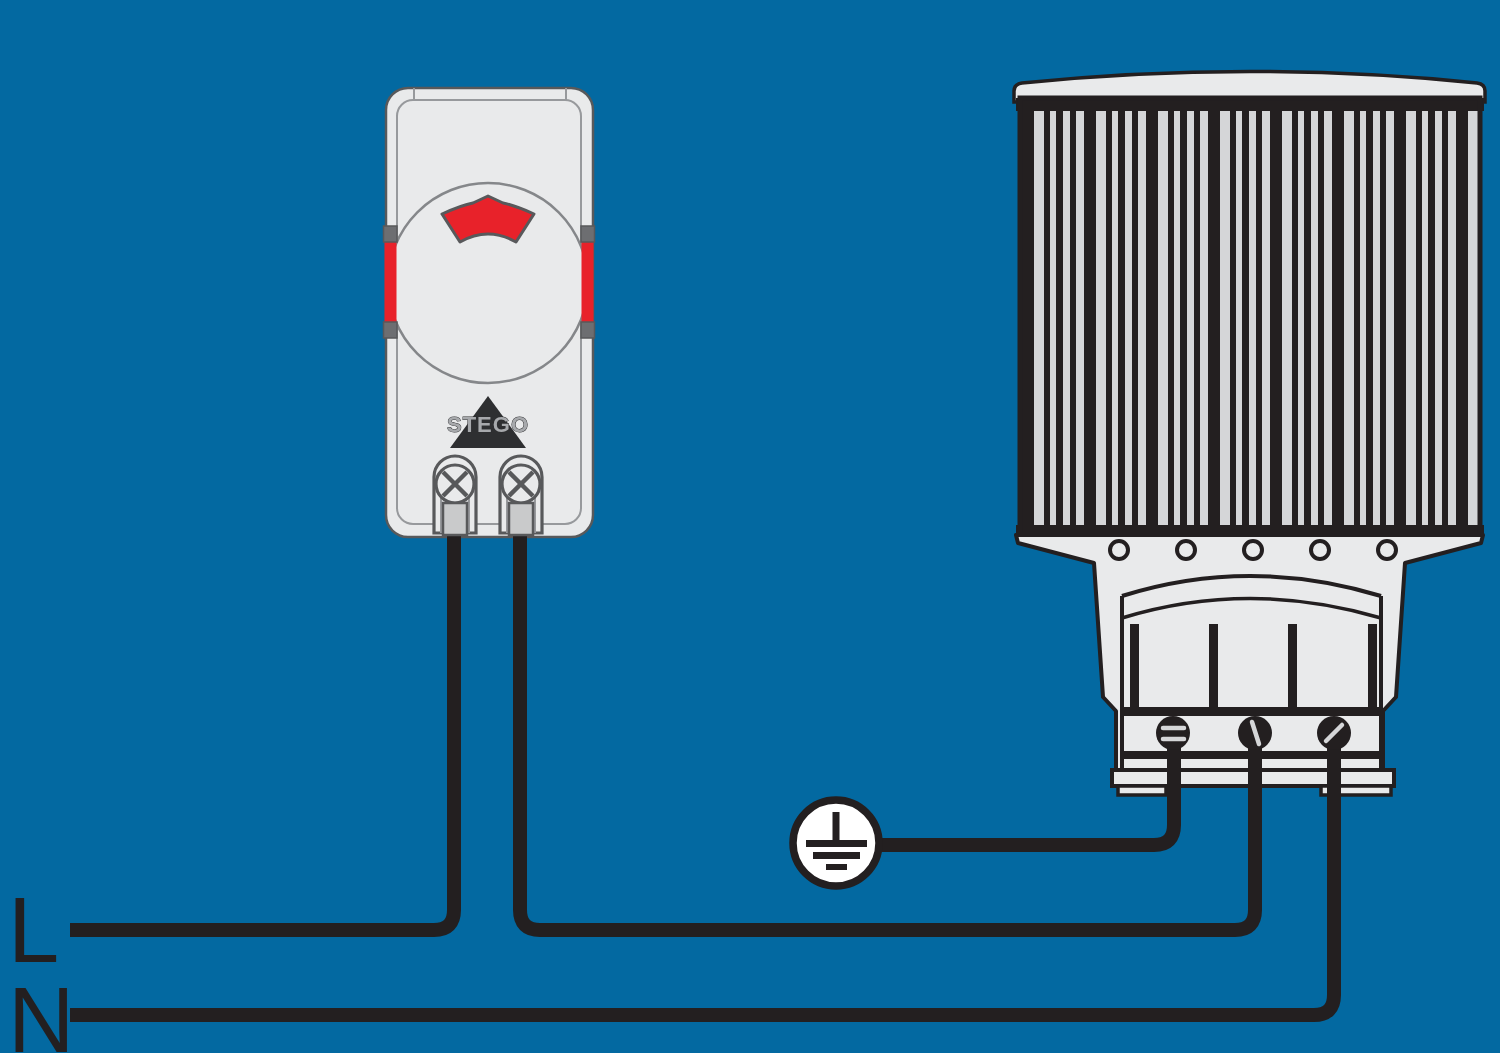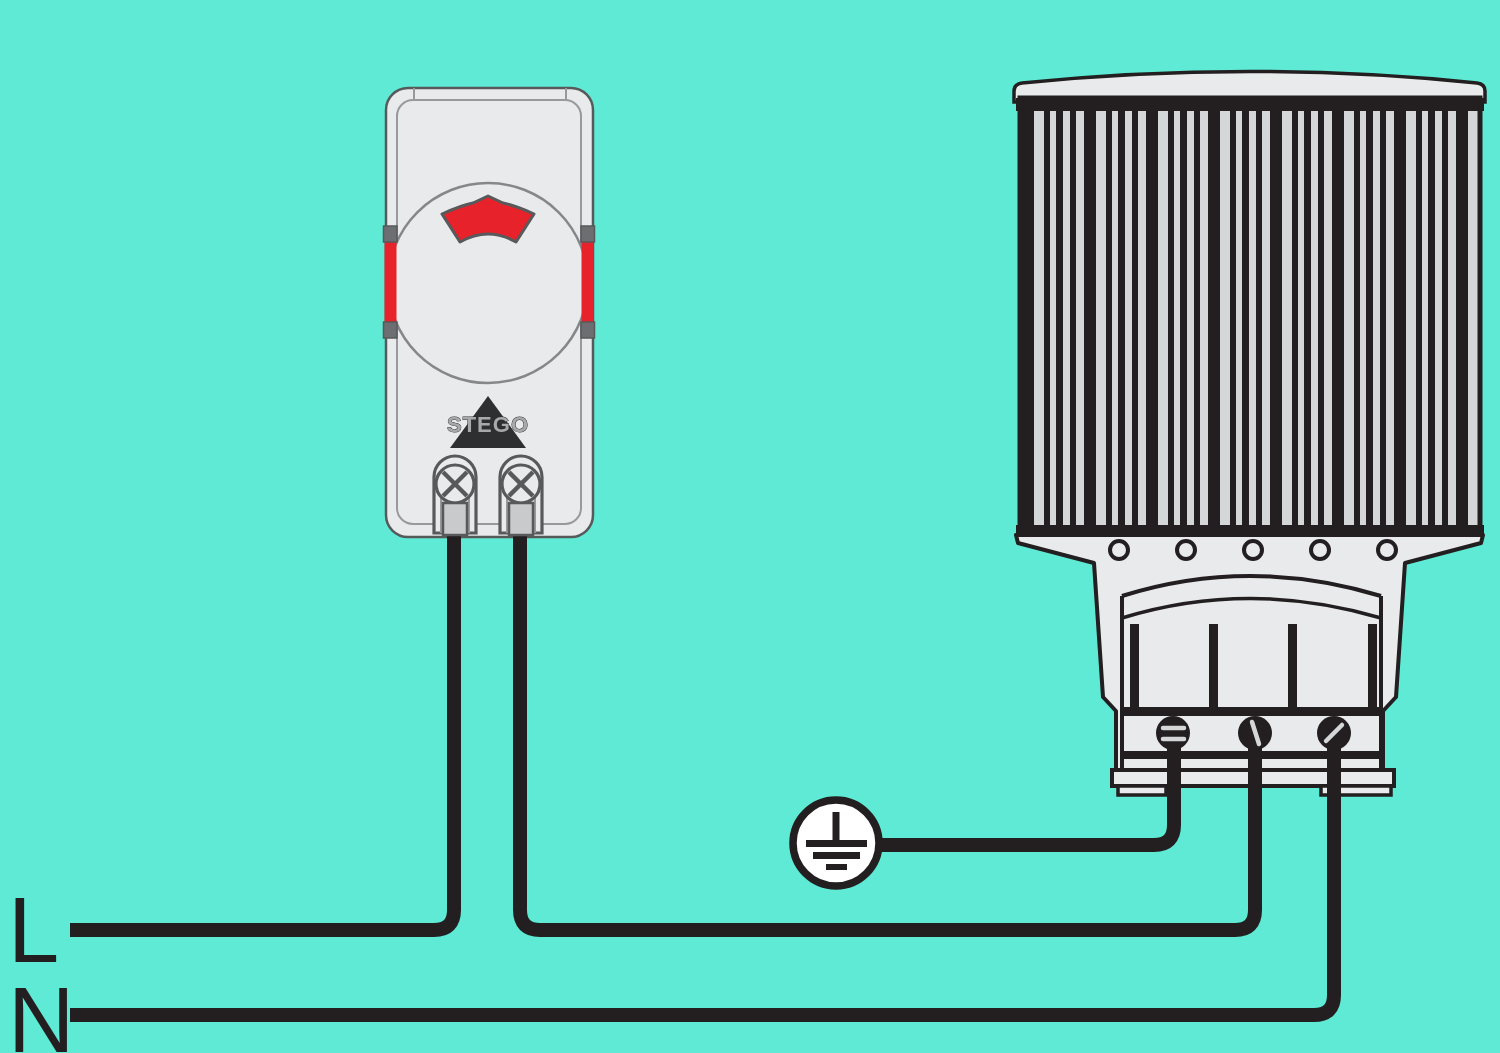--- a/index.html
+++ b/index.html
@@ -1,16 +1,16 @@
 <!DOCTYPE html>
 <html style="--wire-ink: #231f20; --accent-red: #e8222a; --device-fill: #e9eaeb; --fin-shade: #d5d6d8; --thermostat-outline: #58595b; --seam-gray: #97999c; --clamp-gray: #c9cacb; --logo-dark: #2e2f31; --logo-text: #a7a9ac;"><head>
 <meta charset="utf-8">
 <style>
   html,body { margin:0; padding:0; background:#ffffff; }
-  .stage { width:1500px; height:1053px; position:relative; background:#5eead4; }
+  .stage { width:1500px; height:1053px; position:relative; background:#0369a1; }
   svg { display:block; }
   text { font-family:"Liberation Sans", sans-serif; }
 
   
   .f-body  { fill: var(--device-fill); }
   .f-fin   { fill: var(--fin-shade); }
   .f-ink   { fill: var(--wire-ink); }
   .f-red   { fill: var(--accent-red); }
   .f-tab   { fill: var(--clamp-gray); }
   .f-white { fill: #ffffff; }

